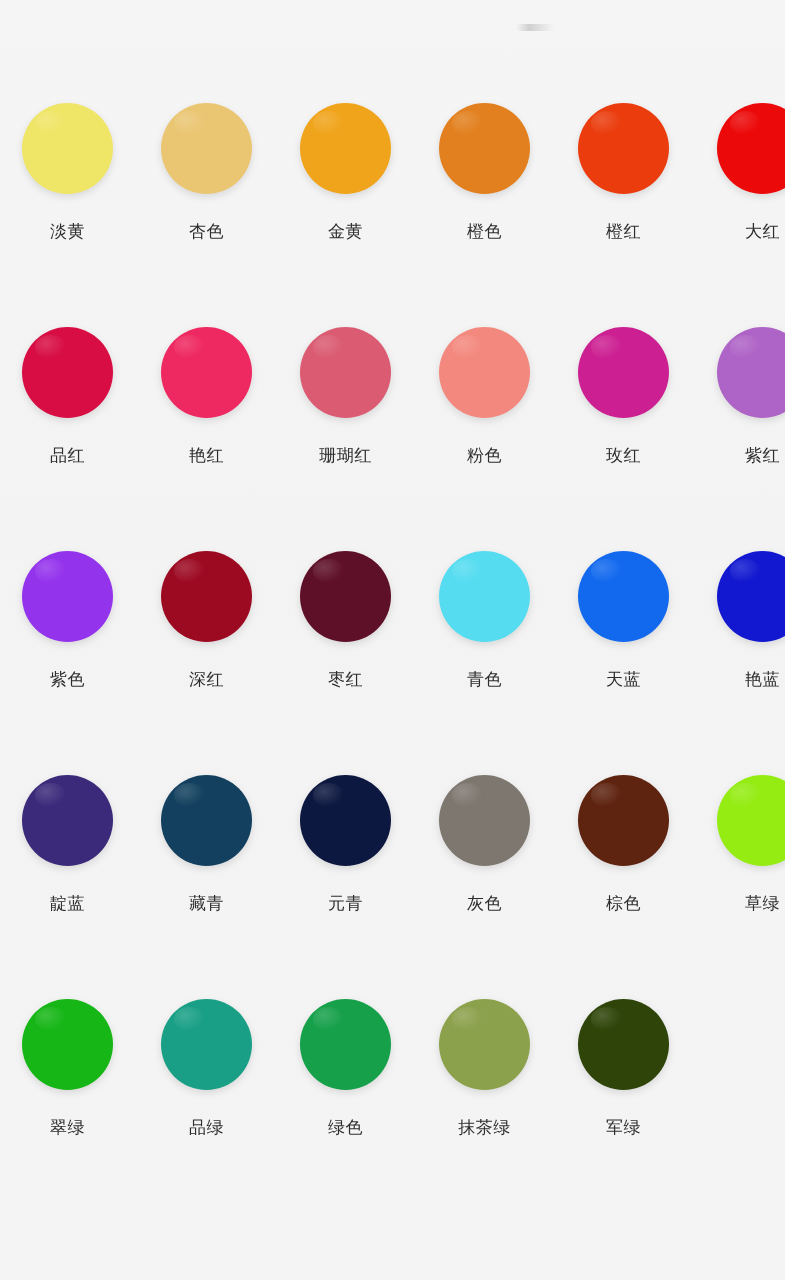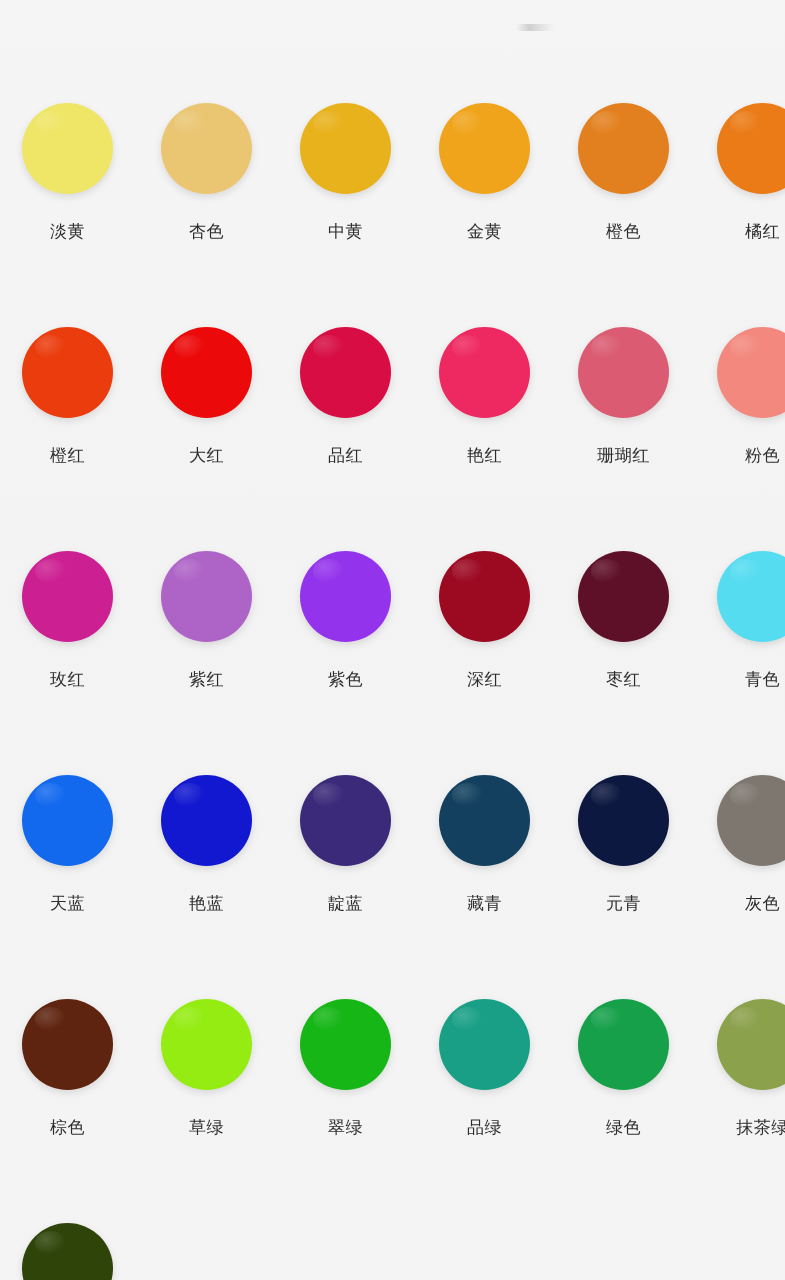--- a/index.html
+++ b/index.html
@@ -97,36 +97,28 @@
   <div class="swatch-grid">
       <div class="swatch-cell">
         <div class="swatch-dot" style="background: rgb(239, 229, 102);"></div>
         <div class="swatch-label">淡黄</div>
       </div>
       <div class="swatch-cell">
         <div class="swatch-dot" style="background: rgb(234, 198, 115);"></div>
         <div class="swatch-label">杏色</div>
       </div>
       <div class="swatch-cell">
-        <div class="swatch-dot" style="background: rgb(232, 178, 28);"></div>
-        <div class="swatch-label">中黄</div>
-      </div>
-      <div class="swatch-cell">
         <div class="swatch-dot" style="background: rgb(240, 164, 27);"></div>
         <div class="swatch-label">金黄</div>
       </div>
       <div class="swatch-cell">
         <div class="swatch-dot" style="background: rgb(226, 128, 31);"></div>
         <div class="swatch-label">橙色</div>
       </div>
       <div class="swatch-cell">
-        <div class="swatch-dot" style="background: rgb(234, 123, 22);"></div>
-        <div class="swatch-label">橘红</div>
-      </div>
-      <div class="swatch-cell">
         <div class="swatch-dot" style="background: rgb(234, 60, 13);"></div>
         <div class="swatch-label">橙红</div>
       </div>
       <div class="swatch-cell">
         <div class="swatch-dot" style="background: rgb(236, 9, 9);"></div>
         <div class="swatch-label">大红</div>
       </div>
       <div class="swatch-cell">
         <div class="swatch-dot" style="background: rgb(215, 13, 68);"></div>
         <div class="swatch-label">品红</div>

